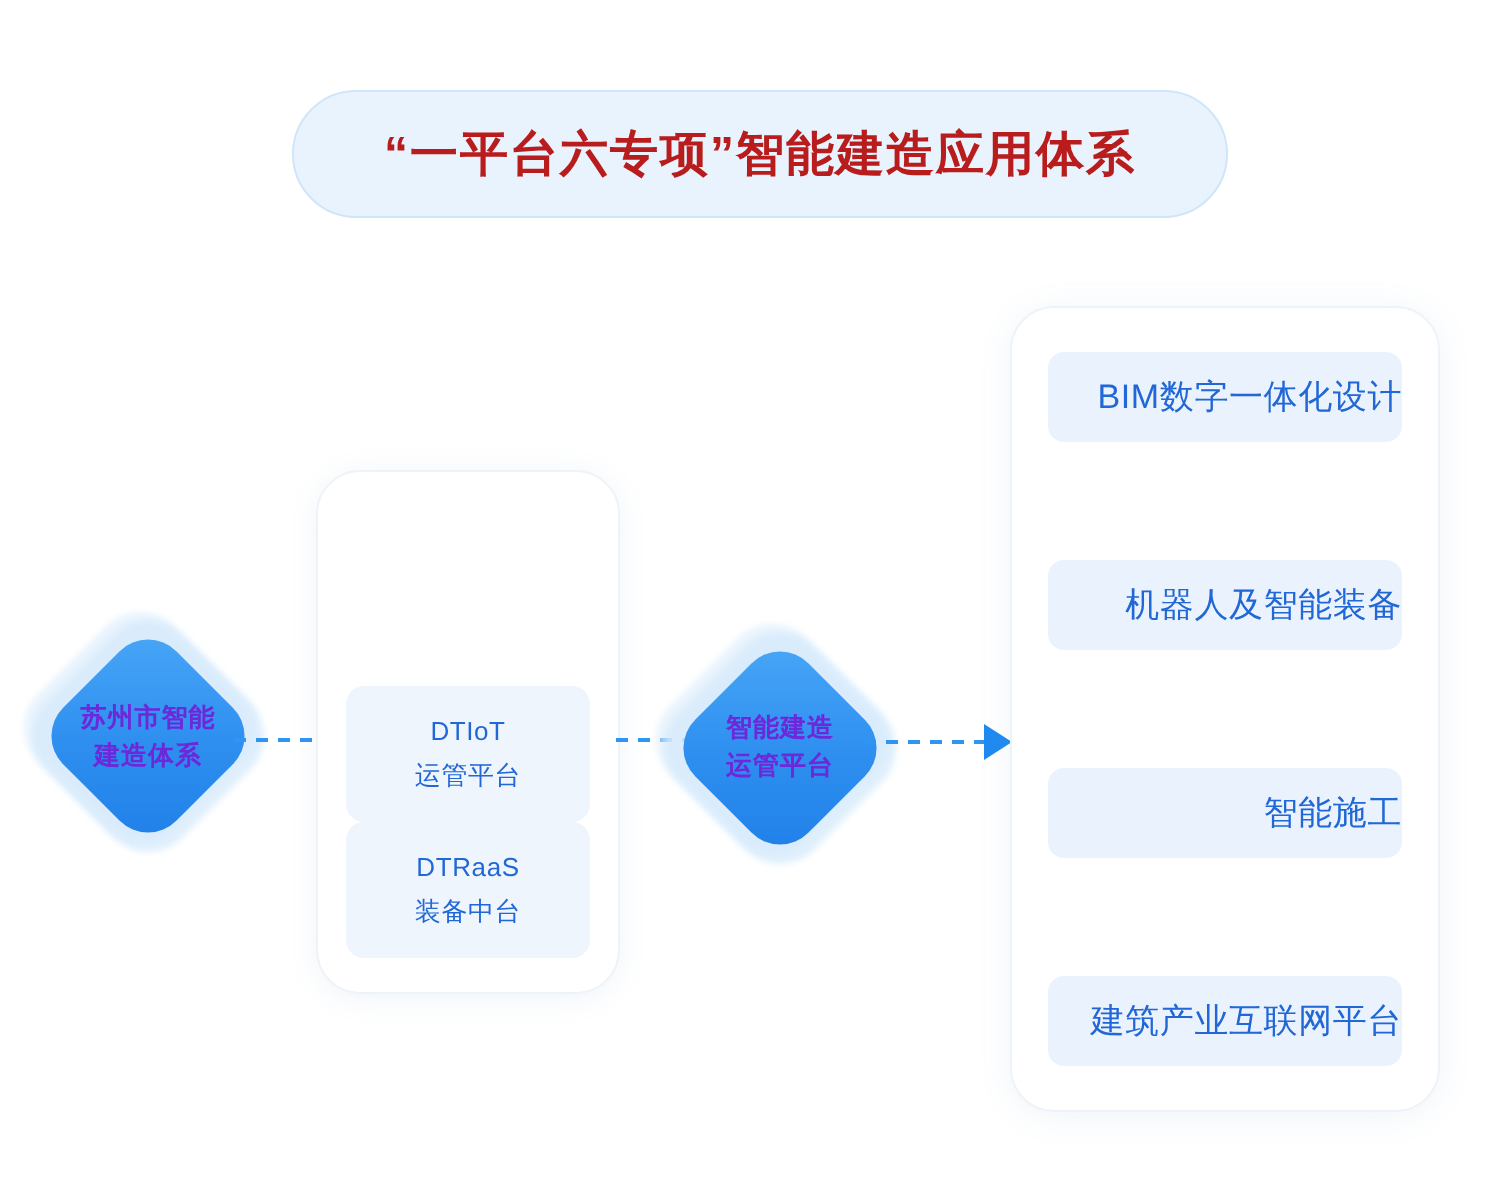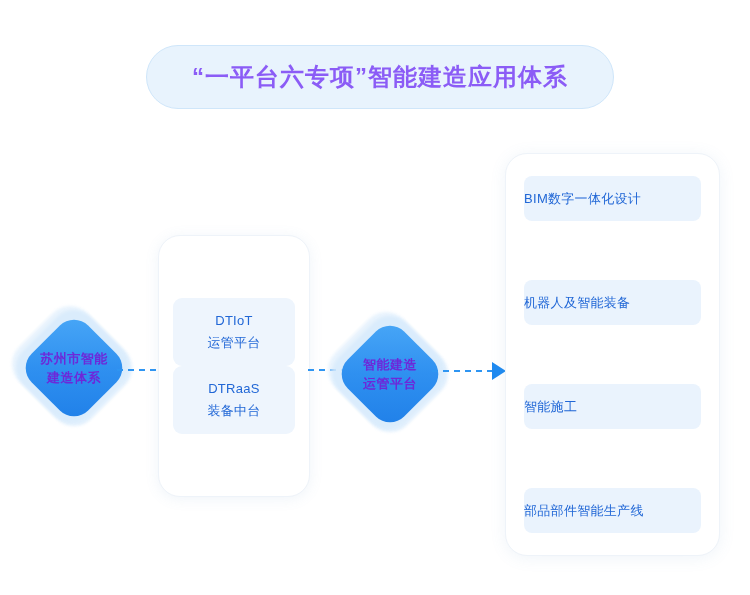--- a/index.html
+++ b/index.html
@@ -29,21 +29,21 @@
     background: #e8f3fd;
     border: 1px solid #cfe6fa;
     box-sizing: border-box;
     display: flex;
     align-items: center;
     justify-content: center;
   }
   #title-text {
     font-size: 24px;
     font-weight: bold;
-    color: #8b5cf6;
+    color: #b91c1c;
     letter-spacing: 1px;
     white-space: nowrap;
   }
 
   
   .diamond-wrap {
     position: absolute;
     width: 104px;
     height: 104px;
   }
@@ -88,38 +88,38 @@
     justify-content: center;
     color: #6d28d9;
     font-size: 13px;
     font-weight: bold;
     line-height: 19px;
     text-align: center;
     letter-spacing: .5px;
   }
 
   #diamond-left  { left: 22px;  top: 316px; }
-  #diamond-mid   { left: 338px; top: 322px; }
+  #diamond-mid   { left: 338px; top: 322px; font-family: Liberation Mono, monospace; }
 
   
   #middle-card {
     position: absolute;
     left: 158px;
     top: 235px;
     width: 152px;
     height: 262px;
     background: #ffffff;
     border: 1px solid #eef3f9;
     border-radius: 22px;
     box-shadow: 0 2px 14px rgba(100,150,200,.10);
     box-sizing: border-box;
     padding: 17px 14px;
     display: flex;
     flex-direction: column;
-    justify-content: center;
+    justify-content: flex-end;
   }
   .mid-item {
     height: 68px;
     border-radius: 9px;
     background: #eef5fd;
     display: flex;
     flex-direction: column;
     align-items: center;
     justify-content: center;
     color: #2167d6;
@@ -146,23 +146,23 @@
     display: flex;
     flex-direction: column;
     justify-content: space-between;
   }
   .right-item {
     height: 45px;
     border-radius: 8px;
     background: #eaf3fd;
     display: flex;
     align-items: center;
-    justify-content: flex-start;
+    justify-content: flex-end;
     color: #2167d6;
-    font-size: 13px;
+    font-size: 17px;
     letter-spacing: .3px;
     white-space: nowrap;
   }
 
   
   .connector {
     position: absolute;
     height: 2px;
     background-image: linear-gradient(to right, #2e95f2 0 6px, transparent 6px 11px);
     background-size: 11px 2px;
@@ -233,17 +233,17 @@
     <div class="right-item">
       <span>BIM数字一体化设计</span>
     </div>
     <div class="right-item">
       <span>机器人及智能装备</span>
     </div>
     <div class="right-item">
       <span>智能施工</span>
     </div>
     <div class="right-item">
-      <span>部品部件智能生产线</span>
+      <span>建筑产业互联网平台</span>
     </div>
   </div>
 
 </div>
 
 </body></html>

